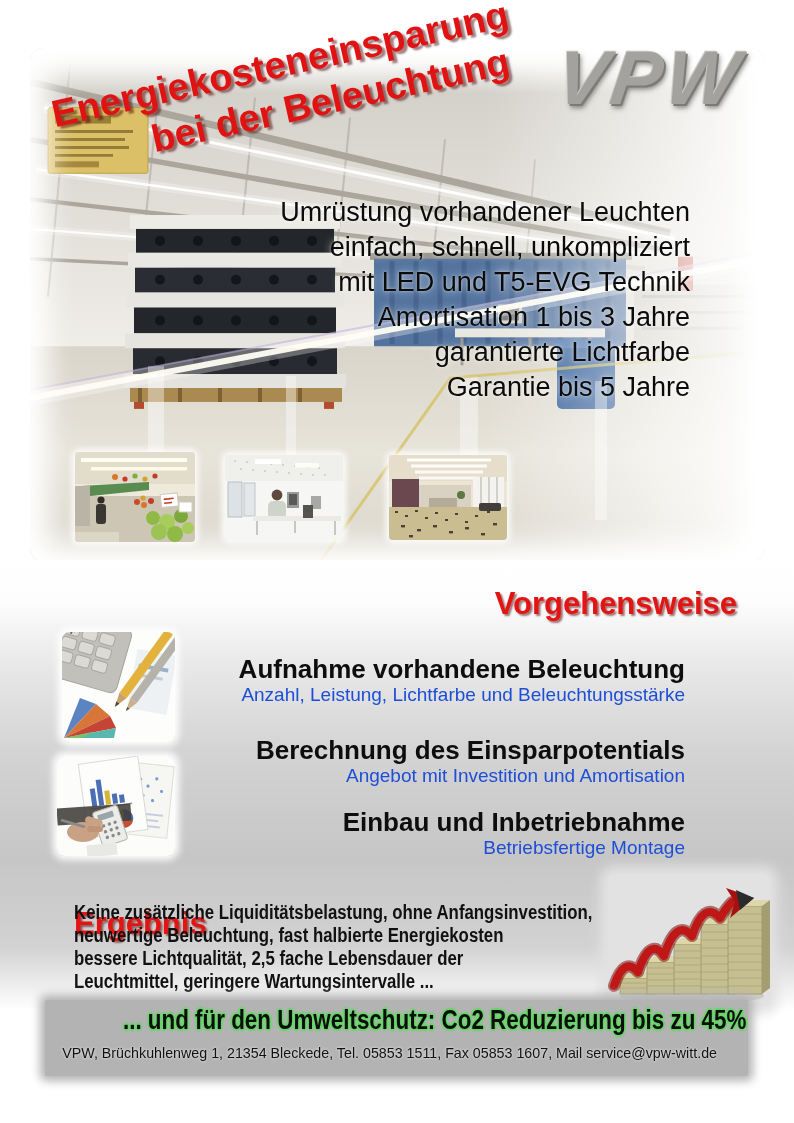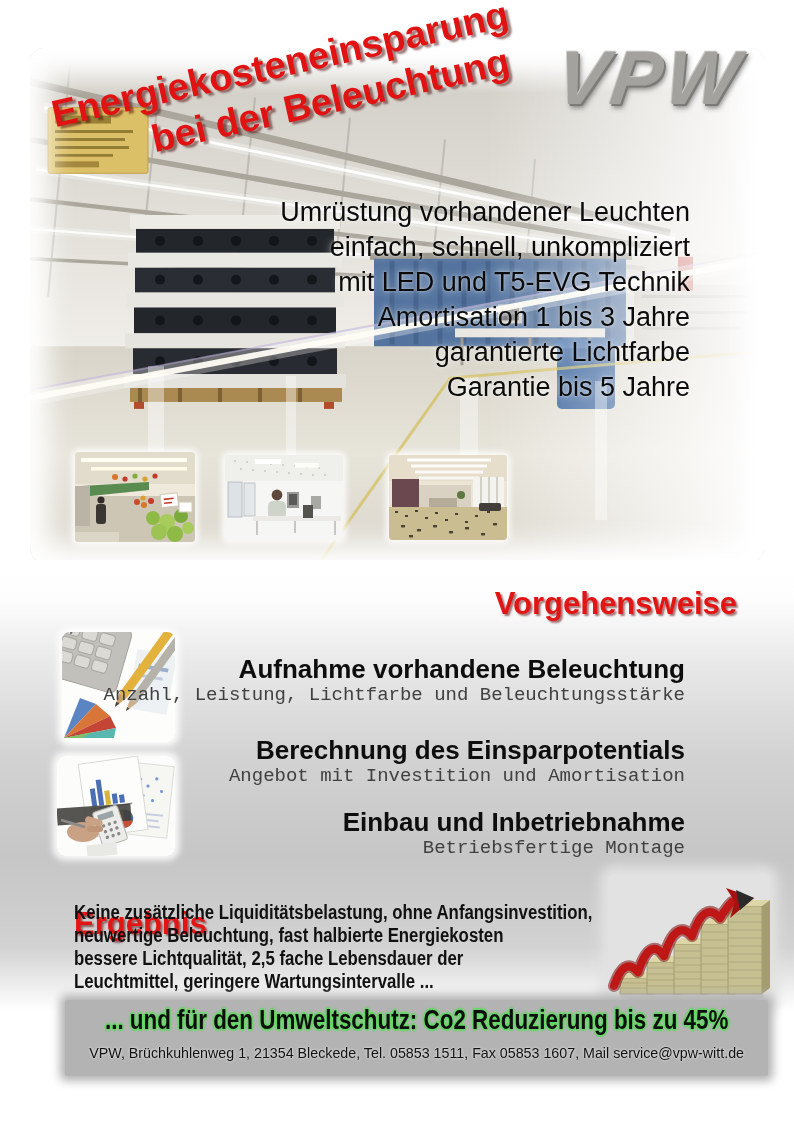--- a/index.html
+++ b/index.html
@@ -42,39 +42,39 @@
     background:linear-gradient(180deg,#ffffff 0%,#fdfdfd 9%,#eaeaea 22%,
       #d3d3d3 43%,#c6c6c6 66%,#d2d2d2 86%,#ffffff 100%);}
   
   .red-head{position:absolute;font-weight:bold;color:#e31414;font-size:31px;
     text-shadow:2px 2px 2px rgba(90,0,0,.55);white-space:nowrap;}
   #proc-head{right:57px;top:586px;}
   #result-head{left:74px;top:858px;margin-top:48px;}
   
   .step{position:absolute;right:109px;text-align:right;white-space:nowrap;}
   .step .t{font-size:26px;font-weight:bold;color:#0d0d0d;line-height:29px;margin-top:11px;}
-  .step .s{font-size:19px;color:#404040;line-height:22px;font-family:Liberation Mono, monospace;}
+  .step .s{font-size:19px;color:#1d4ed8;line-height:22px;}
   #step1{top:644px;}#step2{top:725px;}#step3{top:797px;}
   .step-img{position:absolute;border-radius:8px;overflow:hidden;
     box-shadow:0 0 7px 4px rgba(255,255,255,.95);}
   .step-img svg{display:block;width:100%;height:100%;}
   #simg1{left:62px;top:632px;width:113px;height:110px;}
   #simg2{left:57px;top:756px;width:118px;height:100px;}
   
   .result-text{position:absolute;left:74px;top:901px;font-size:20px;font-weight:bold;
     color:#111;line-height:23px;white-space:pre-line;transform:scaleX(.84);
     transform-origin:left top;}
   
   .money-panel{position:absolute;left:608px;top:874px;width:162px;height:132px;
     background:#e2e2e2;border-radius:6px;box-shadow:0 0 12px 8px #e2e2e2;}
   .money-panel svg{display:block;width:100%;height:100%;}
   
   .banner-panel{position:absolute;left:45px;top:1000px;width:703px;height:76px;
     background:#b3b3b3;box-shadow:0 0 10px 5px #b3b3b3;border-radius:2px;
-    display:flex;flex-direction:column;align-items:center;margin-left:20px;}
+    display:flex;flex-direction:column;align-items:flex-start;}
   .eco-line{margin-top:4px;font-size:28px;font-weight:bold;color:#0d0d0d;
     white-space:nowrap;display:inline-block;transform:scaleX(.8);transform-origin:center;
     text-shadow:0 0 2px #62d762,2px 0 2px #62d762,-2px 0 2px #62d762,
       0 2px 2px #62d762,0 -2px 2px #62d762;}
   .footer-line{margin-top:8px;font-size:15px;color:#111;white-space:nowrap;
     display:inline-block;transform:scaleX(.95);transform-origin:center;
     text-shadow:0 0 3px rgba(255,255,255,.9);}
 </style>
 </head>
 <body>

